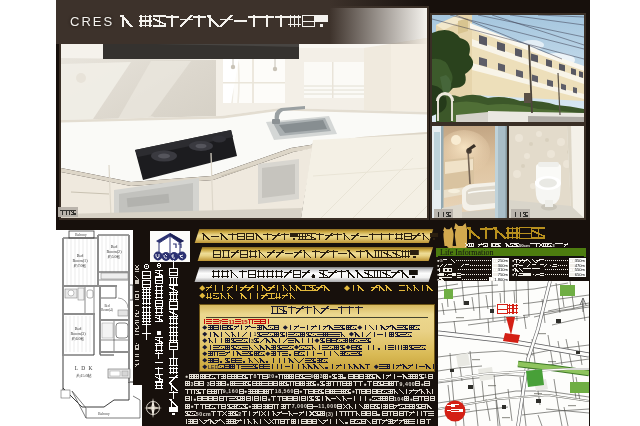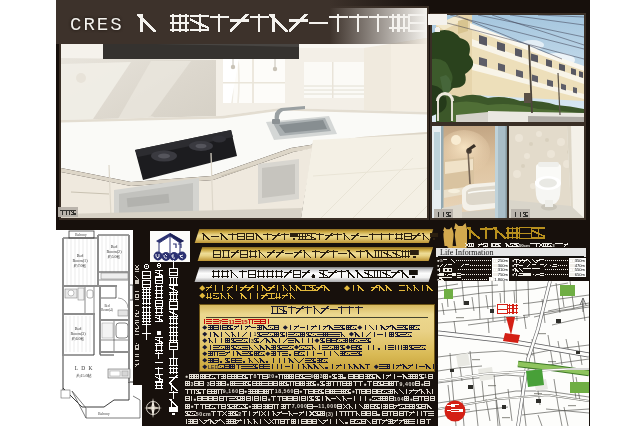--- a/index.html
+++ b/index.html
@@ -332,21 +332,21 @@
 
   <div class="abs" style="left:511px;top:209px;width:19px;height:9px;background:#b6b1a9;opacity:.95;"></div>
   <div class="abs jp" style="left:512.5px;top:211px;font-size:5px;color:#33332f;--ink:#33332f;white-space:nowrap;"><i class="j1"></i><i class="j1"></i><i class="j3"></i></div>
   </div>
   <div id="titleband">
 
   <div class="abs" style="left:56px;top:0;width:380px;height:44px;
        background:linear-gradient(90deg,#3d322b 0,#3d322b 72%,rgba(61,50,43,0) 98%);"></div>
 
   <div class="abs jp" style="left:70px;top:14px;width:360px;height:24px;color:#f4f2ee;--ink:#f4f2ee;
-       font-family:Liberation Mono, monospace;font-size:19px;letter-spacing:2px;white-space:nowrap;
+       font-family:Liberation Sans, sans-serif;font-size:13px;letter-spacing:2px;white-space:nowrap;
        text-shadow:0 0 3px rgba(20,14,10,.9);">CRES <i class="k2"></i> <i class="j0"></i><i class="j3"></i><i class="k0"></i><i class="k1"></i><i class="k0"></i><i class="k2"></i><i class="k1"></i><i class="bar"></i><i class="k0"></i><i class="k0"></i><i class="k0"></i><i class="j1"></i><i class="j2"></i><i class="exc"></i></div>
   </div>
   <div id="leftcol">
 
   <svg class="abs" style="left:56px;top:230px" width="86" height="196" viewBox="0 0 86 196">
 
     <rect x="0" y="0" width="77" height="196" fill="#ffffff"></rect>
     <rect x="77" y="155" width="9" height="41" fill="#ffffff"></rect>
     <g stroke="#3c3c3c" stroke-width="1" fill="none">
 
@@ -635,21 +635,21 @@
       <path d="M12,24 q4,1.5 1,3 l-3,0 q-3,-1 -1,-3"></path>
       <path d="M15,8 l1.5,-6 l3,3 h4 l3,-3 l1.5,6 q1.5,4 1,8 l-1.5,11 h-10 l-1.5,-11 q-.5,-4 1,-8 z"></path>
       <path d="M25,25 q3,1 1,2 l-12,0 q-2,-1 0,-2 z"></path>
     </g>
   </svg>
 
   <div class="abs jp" style="left:467px;top:226.5px;font-size:12.5px;font-weight:bold;color:#b8901e;--ink:#b8901e;white-space:nowrap;letter-spacing:1.2px;"><i class="k2"></i><i class="k0"></i><i class="k2"></i><i class="j0"></i><i class="j2"></i><i class="j3"></i></div>
 
   <div class="abs jp" style="left:465px;top:242.5px;font-size:4.3px;font-weight:bold;color:#efece6;--ink:#efece6;white-space:nowrap;"><i class="st"></i><i class="j0"></i><i class="j2"></i><i class="k1"></i><i class="j3"></i><i class="j2"></i><i class="j0"></i><i class="j3"></i><i class="j2"></i><i class="k2"></i><i class="j3"></i><i class="j3"></i>50cm<i class="j1"></i><i class="j1"></i><i class="st"></i><i class="j0"></i><i class="j3"></i>3<i class="j1"></i><i class="k0"></i><i class="k1"></i></div>
 
-  <div class="abs" style="left:436px;top:248px;width:150px;height:9px;background:#e5e5e5;">
+  <div class="abs" style="left:436px;top:248px;width:150px;height:9px;background:#4d7c0f;">
     <span style="position:absolute;left:4px;top:-0.5px;font-family:'Liberation Serif',serif;font-size:8px;color:#111;">Life Information</span>
     <span style="position:absolute;left:2px;right:2px;bottom:0.5px;height:1px;background:#111;"></span>
   </div>
 
   <div class="abs jp lifel" style="left:437px;top:258.5px;width:72px;font-size:4.1px;color:#f2efe9;--ink:#f2efe9;">
     <p>
           <b>●G<i class="k0"></i><i class="bar"></i><i class="k2"></i></b>
           <u></u>
           <s><i class="j0"></i>250m</s>
         </p>

